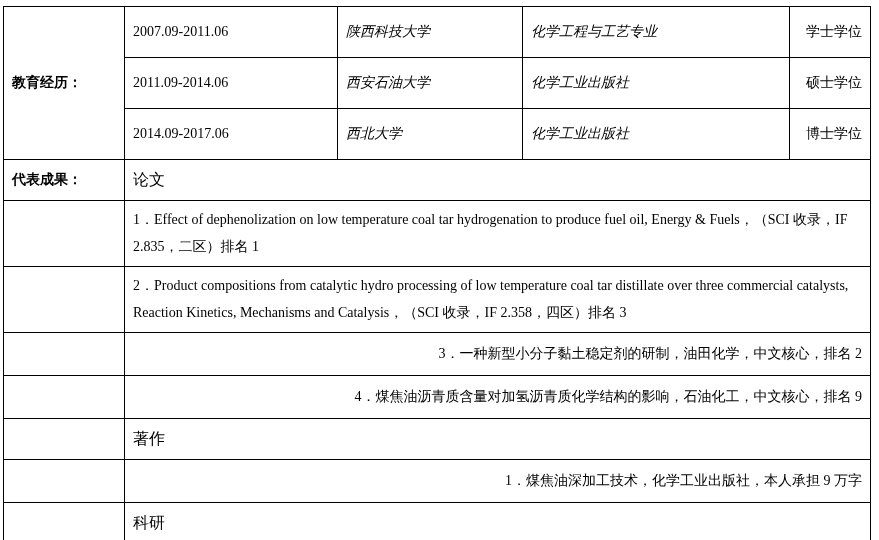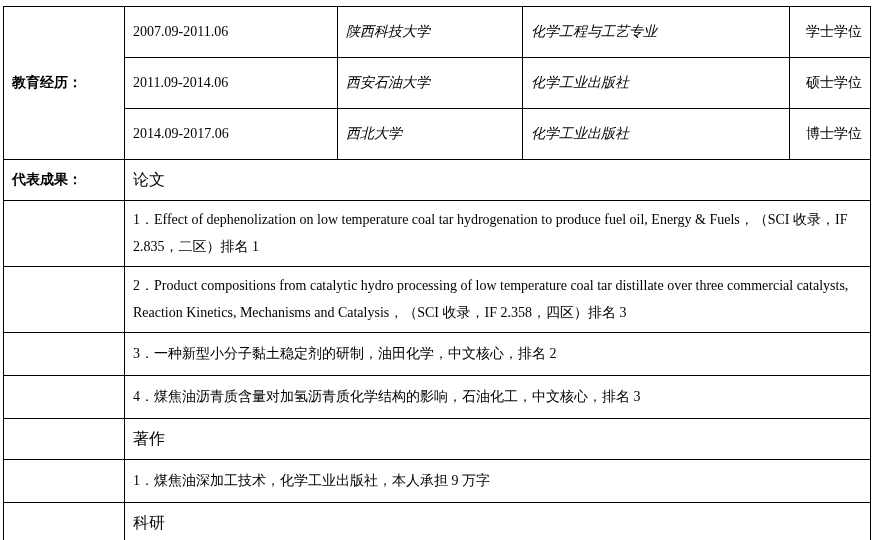--- a/index.html
+++ b/index.html
@@ -84,20 +84,21 @@
     padding-left: 10px;
     padding-right: 10px;
     text-align: left;
   }
   .entry.two-line {
     height: 52px;
     margin-top: 16px;
   }
   .entry.one-line {
     height: 30px;
+    text-align: right;
   }
   .cn {
     font-family: "Liberation Sans", sans-serif;
   }
 </style>
 </head>
 <body>
 
 <div class="page">
   <table class="resume">
@@ -133,21 +134,21 @@
       <tr>
         <td class="label-cell blank"></td>
         <td class="entry two-line" colspan="4">2．Product compositions from catalytic hydro processing of low temperature coal tar distillate over three commercial catalysts, Reaction Kinetics, Mechanisms and Catalysis，（SCI 收录，IF 2.358，四区）排名 3</td>
       </tr>
       <tr>
         <td class="label-cell blank"></td>
         <td class="entry one-line" colspan="4">3．一种新型小分子黏土稳定剂的研制，油田化学，中文核心，排名 2</td>
       </tr>
       <tr>
         <td class="label-cell blank"></td>
-        <td class="entry one-line" colspan="4">4．煤焦油沥青质含量对加氢沥青质化学结构的影响，石油化工，中文核心，排名 3</td>
+        <td class="entry one-line" colspan="4">4．煤焦油沥青质含量对加氢沥青质化学结构的影响，石油化工，中文核心，排名 9</td>
       </tr>
 
       <tr>
         <td class="label-cell blank"></td>
         <td class="section-head cn" colspan="4">著作</td>
       </tr>
       <tr>
         <td class="label-cell blank"></td>
         <td class="entry one-line" colspan="4">1．煤焦油深加工技术，化学工业出版社，本人承担 9 万字</td>
       </tr>

